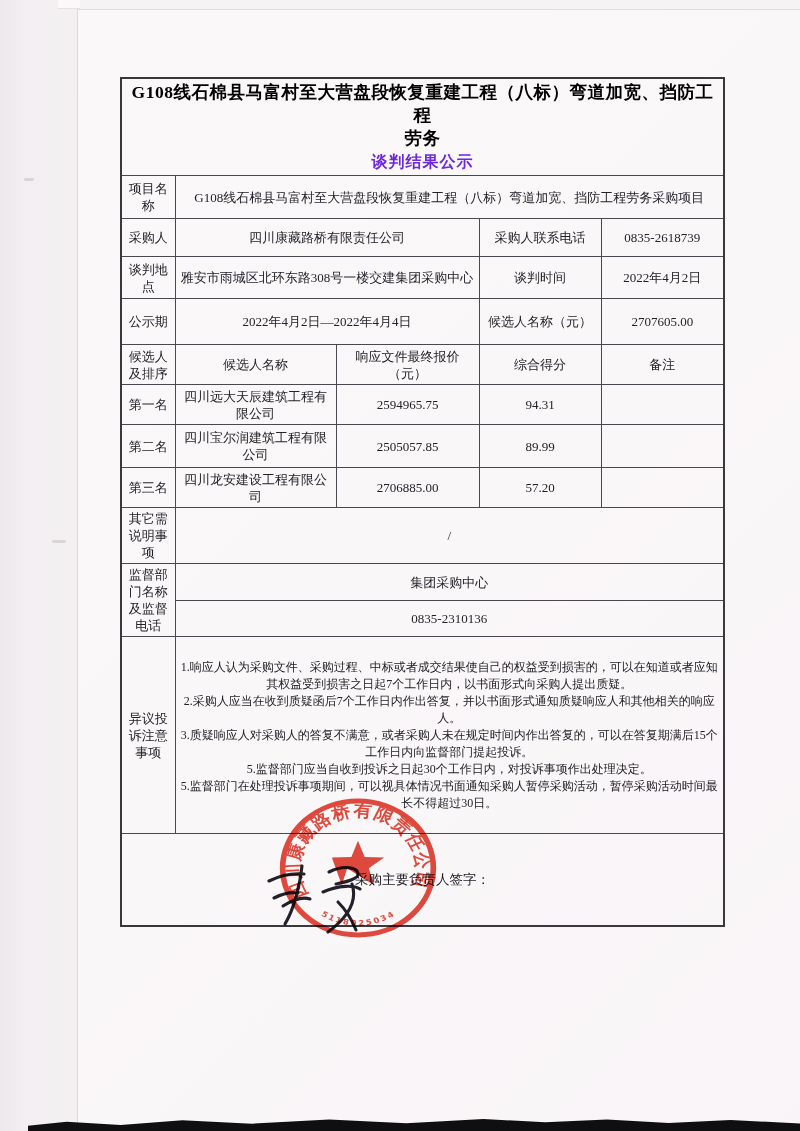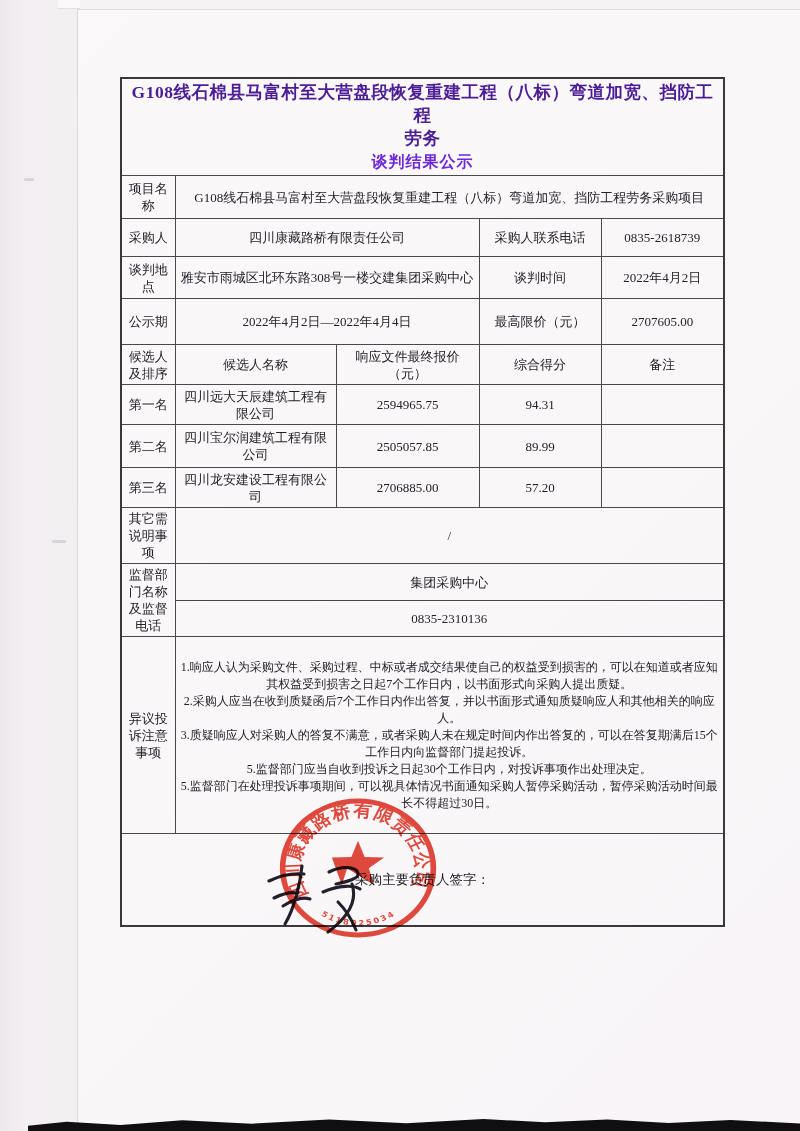--- a/index.html
+++ b/index.html
@@ -39,21 +39,21 @@
     border:2px solid #39383d;
     font-size:13px;
   }
   table.doc td {
     border:1px solid #4a484e;
     vertical-align:middle; text-align:center;
     padding:2px 4px; line-height:17px;
     color:#232229;
   }
   td.title-cell { height:96px; border-bottom:2px solid #39383d; padding-top:6px; vertical-align:middle; }
-  .title-line { font-weight:bold; font-size:17.5px; line-height:23px; letter-spacing:.5px; color:#4c1d95; }
+  .title-line { font-weight:bold; font-size:17.5px; line-height:23px; letter-spacing:.5px; color:#000000; }
   .title-sub  { font-weight:bold; font-size:16px;  line-height:23px; letter-spacing:1px; color:#6d28d9; }
 
   td.lab { text-align:left; padding:2px 2px 2px 6px; line-height:18px; }
   td.tl  { text-align:left; padding-left:7px; }
   .wrap-narrow { display:inline-block; max-width:112px; }
 
   td.h43{height:43px} td.h38{height:38px} td.h42{height:42px} td.h57{height:46px}
   td.h40{height:40px} td.h49{height:49px} td.h35{height:35px} td.h36{height:36px}
   td.h197{height:197px} td.h92{height:92px}
 
@@ -112,21 +112,21 @@
     <tr>
       <td class="lab h42">谈判地点</td>
       <td colspan="2" class="tl">雅安市雨城区北环东路308号一楼交建集团采购中心</td>
       <td>谈判时间</td>
       <td>2022年4月2日</td>
     </tr>
 
     <tr>
       <td class="lab h57">公示期</td>
       <td colspan="2">2022年4月2日—2022年4月4日</td>
-      <td>最高限价（元）</td>
+      <td>候选人名称（元）</td>
       <td>2707605.00</td>
     </tr>
 
     <tr>
       <td class="lab h40">候选人及排序</td>
       <td>候选人名称</td>
       <td>
         <span class="wrap-narrow">响应文件最终报价（元）</span>
       </td>
       <td>综合得分</td>

